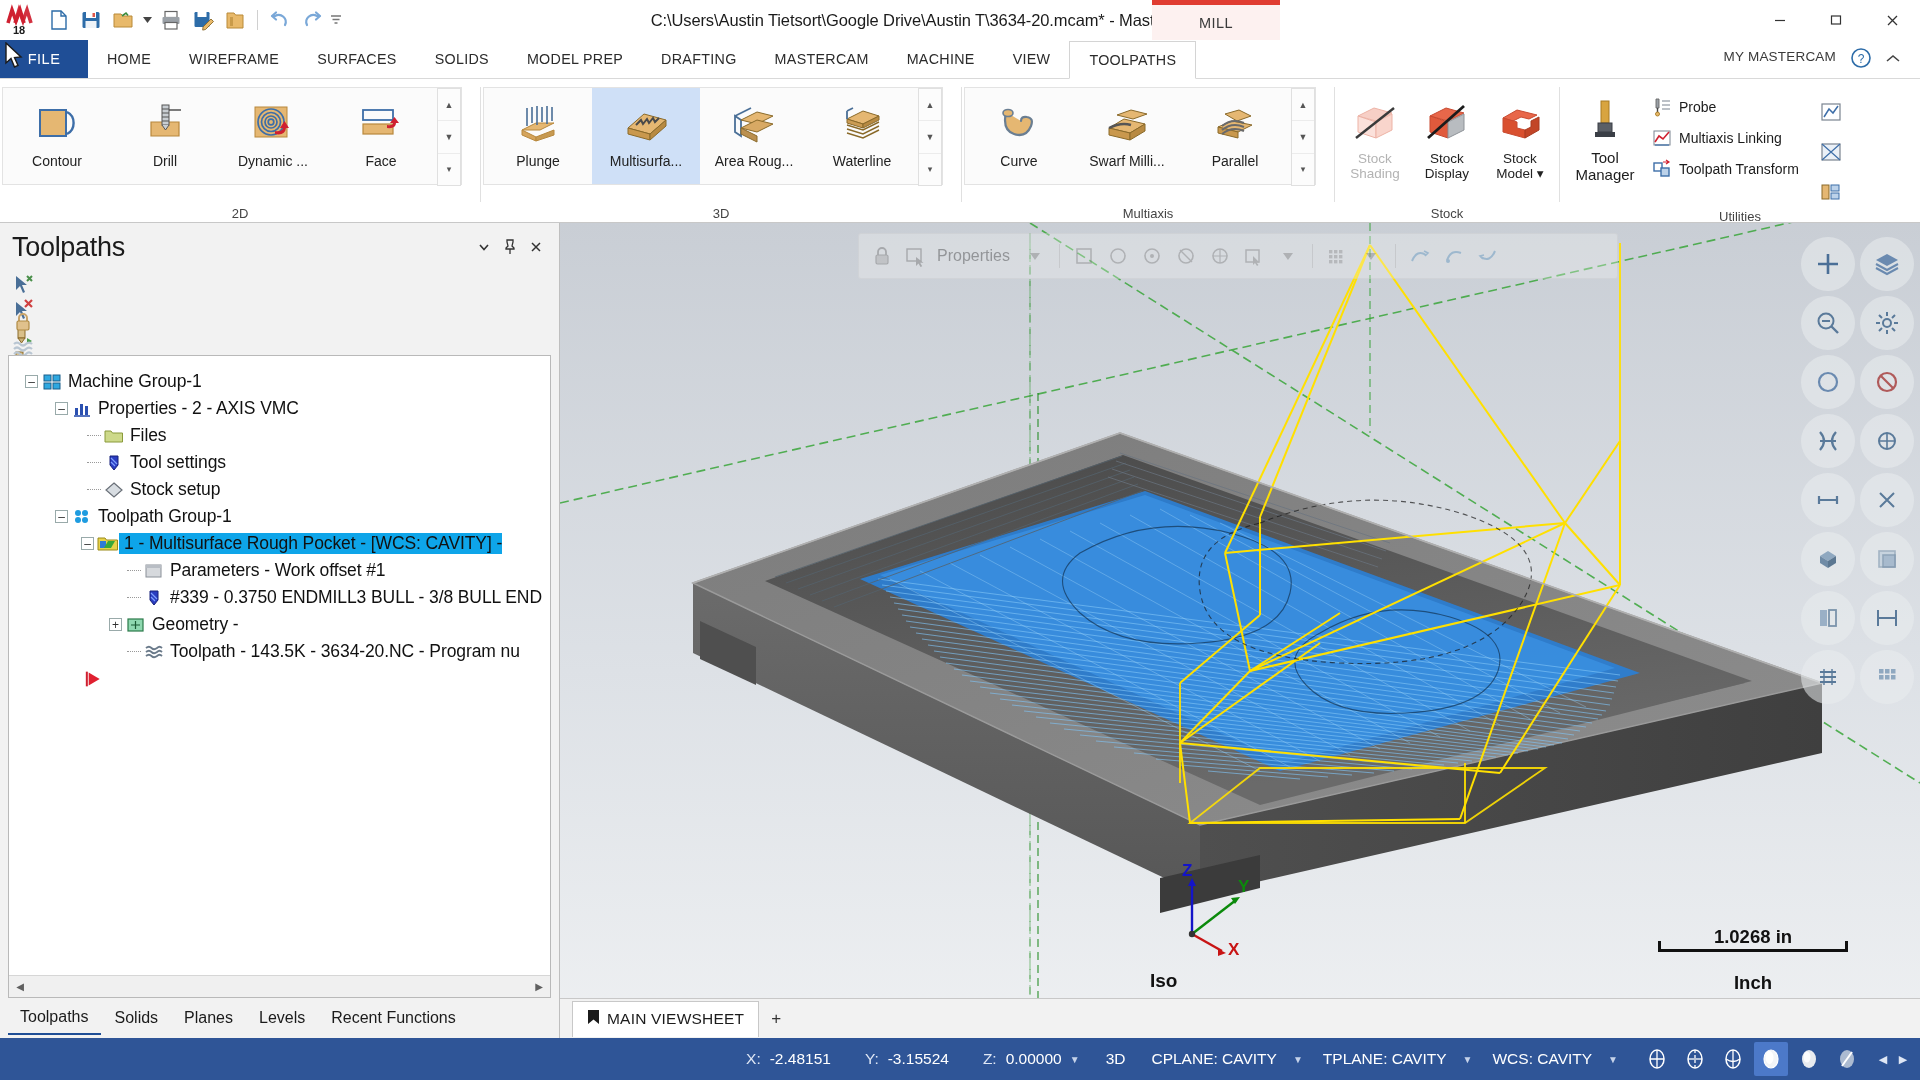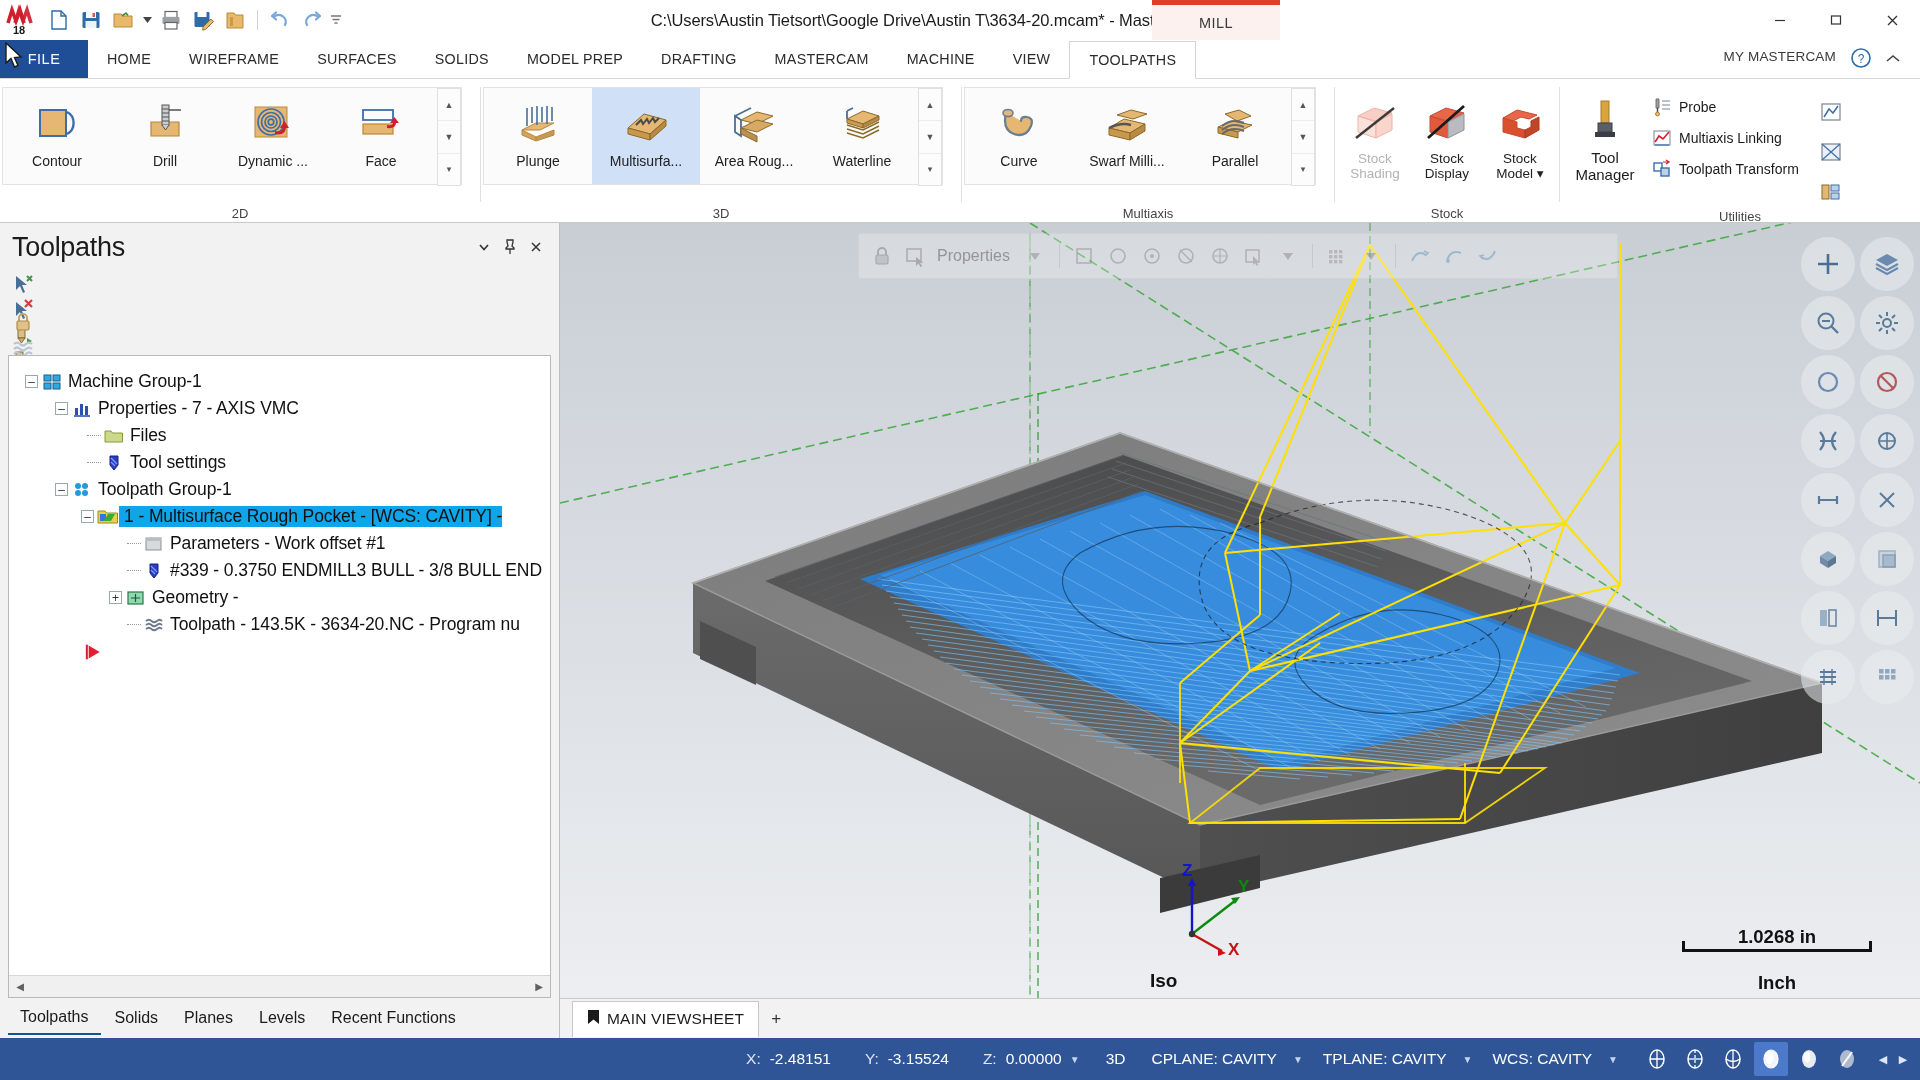--- a/index.html
+++ b/index.html
@@ -186,21 +186,21 @@
     width: 54px; height: 54px; border-radius: 50%;
     background: rgba(234,236,239,0.55); display: flex; align-items: center; justify-content: center;
   }
 
   .gnomon { position: absolute; left: 600px; bottom: 82px; width: 110px; height: 100px; }
   .viewlabel {
     position: absolute; left: 590px; bottom: 46px; font-size: 19px;
     color: #111; font-weight: bold;
   }
   .scalebar {
-    position: absolute; right: 48px; bottom: 44px; width: 190px; text-align: center;
+    position: absolute; right: 72px; bottom: 44px; width: 190px; text-align: center;
   }
   .sb-text { font-size: 18.5px; color: #111; font-weight: bold; }
   .sb-line { height: 3px; background: #111; margin: 1px 0 1px 0; position: relative; }
   .sb-line:before, .sb-line:after {
     content:''; position:absolute; width:3px; height:11px; background:#111; top:-8px;
   }
   .sb-line:before { left: 0; } .sb-line:after { right: 0; }
   .sb-unit { font-size: 18.5px; color: #111; font-weight: bold; margin-top: 20px; }
 
   .vp-sheettabs {
@@ -898,21 +898,21 @@
             <div class="ind" style="width:38px"></div>
             <div class="exp">–</div>
             <div class="tico">
               <svg width="20" height="18" viewBox="0 0 20 18">
                   <rect x="3" y="8" width="3" height="7" fill="#2b50b0"></rect>
                   <rect x="8" y="4" width="3" height="11" fill="#2b50b0"></rect>
                   <rect x="13" y="6" width="3" height="9" fill="#2b50b0"></rect>
                   <path d="M2 16 h16" stroke="#2b50b0" stroke-width="1.6"></path>
                 </svg>
             </div>
-            <div class="tx">Properties - 7 - AXIS VMC</div>
+            <div class="tx">Properties - 2 - AXIS VMC</div>
           </div>
 
           <div class="trow">
             <div class="ind" style="width:70px"></div>
             <div class="dots"></div>
             <div class="tico">
               <svg width="20" height="18" viewBox="0 0 20 18">
                   <path d="M1 4 h6 l1.5 2 h10 v9 h-17.5z" fill="#cdd98a" stroke="#8a9a3a" stroke-width="1"></path>
                 </svg>
             </div>
@@ -924,20 +924,30 @@
             <div class="dots"></div>
             <div class="tico">
               <svg width="20" height="18" viewBox="0 0 20 18">
                   <path d="M6 2 h8 v9 l-4 5 -4 -5z" fill="#2a3cc0" stroke="#16207a" stroke-width="1"></path>
                   <path d="M7 4 l6 6 M7 8 l4 4" stroke="#7fa0ff" stroke-width="1.2"></path>
                 </svg>
             </div>
             <div class="tx">Tool settings</div>
           </div>
 
+          <div class="trow">
+            <div class="ind" style="width:70px"></div>
+            <div class="dots"></div>
+            <div class="tico">
+              <svg width="20" height="18" viewBox="0 0 20 18">
+                  <path d="M10 2 L18 9 L10 16 L2 9z" fill="#d8dde2" stroke="#6a7078" stroke-width="1.2"></path>
+                </svg>
+            </div>
+            <div class="tx">Stock setup</div>
+          </div>
 
           <div class="trow">
             <div class="ind" style="width:38px"></div>
             <div class="exp">–</div>
             <div class="tico">
               <svg width="20" height="18" viewBox="0 0 20 18">
                   <circle cx="6" cy="5" r="3" fill="#1e9ce0"></circle>
                   <circle cx="13" cy="5" r="3" fill="#1e9ce0"></circle>
                   <circle cx="6" cy="12" r="3" fill="#1e9ce0"></circle>
                   <circle cx="13" cy="12" r="3" fill="#1e9ce0"></circle>

